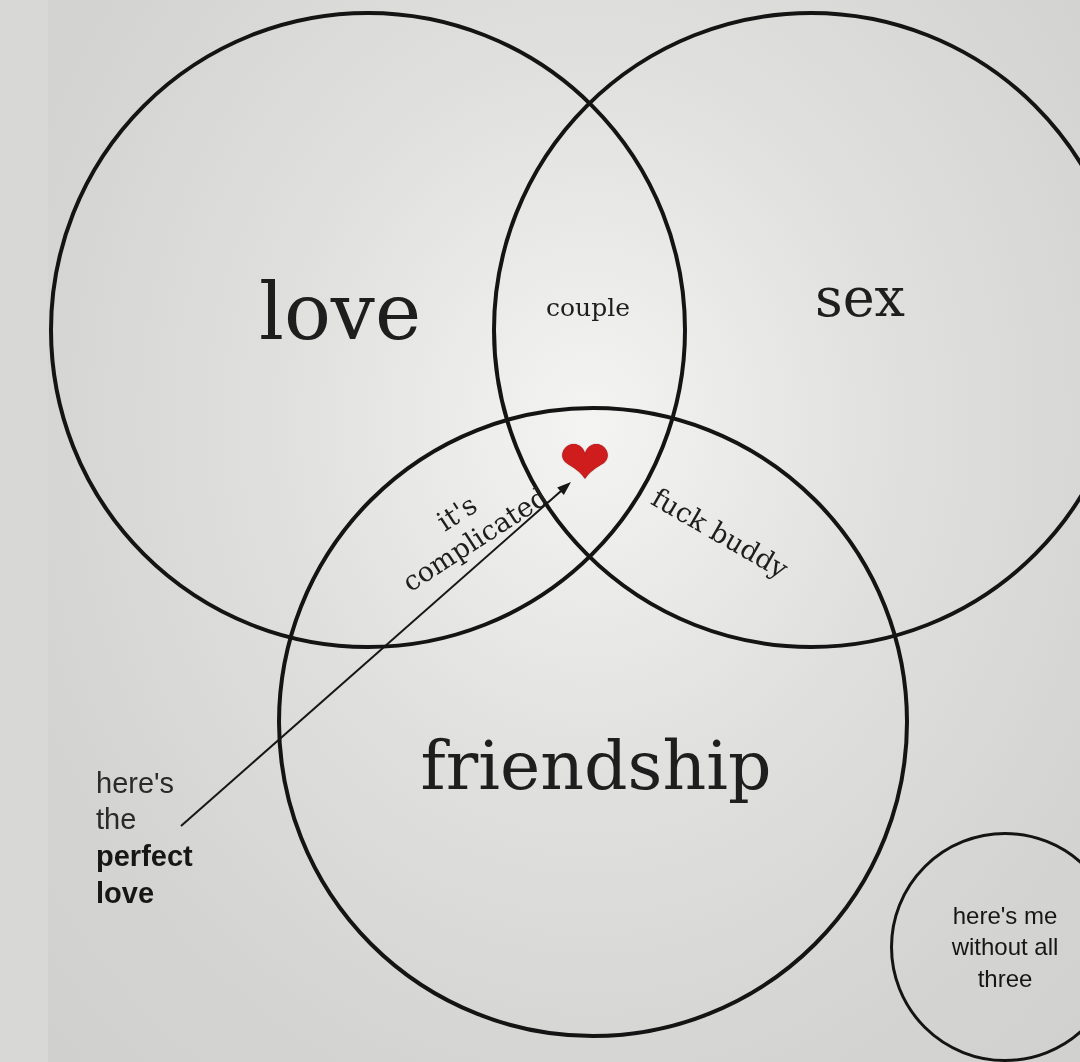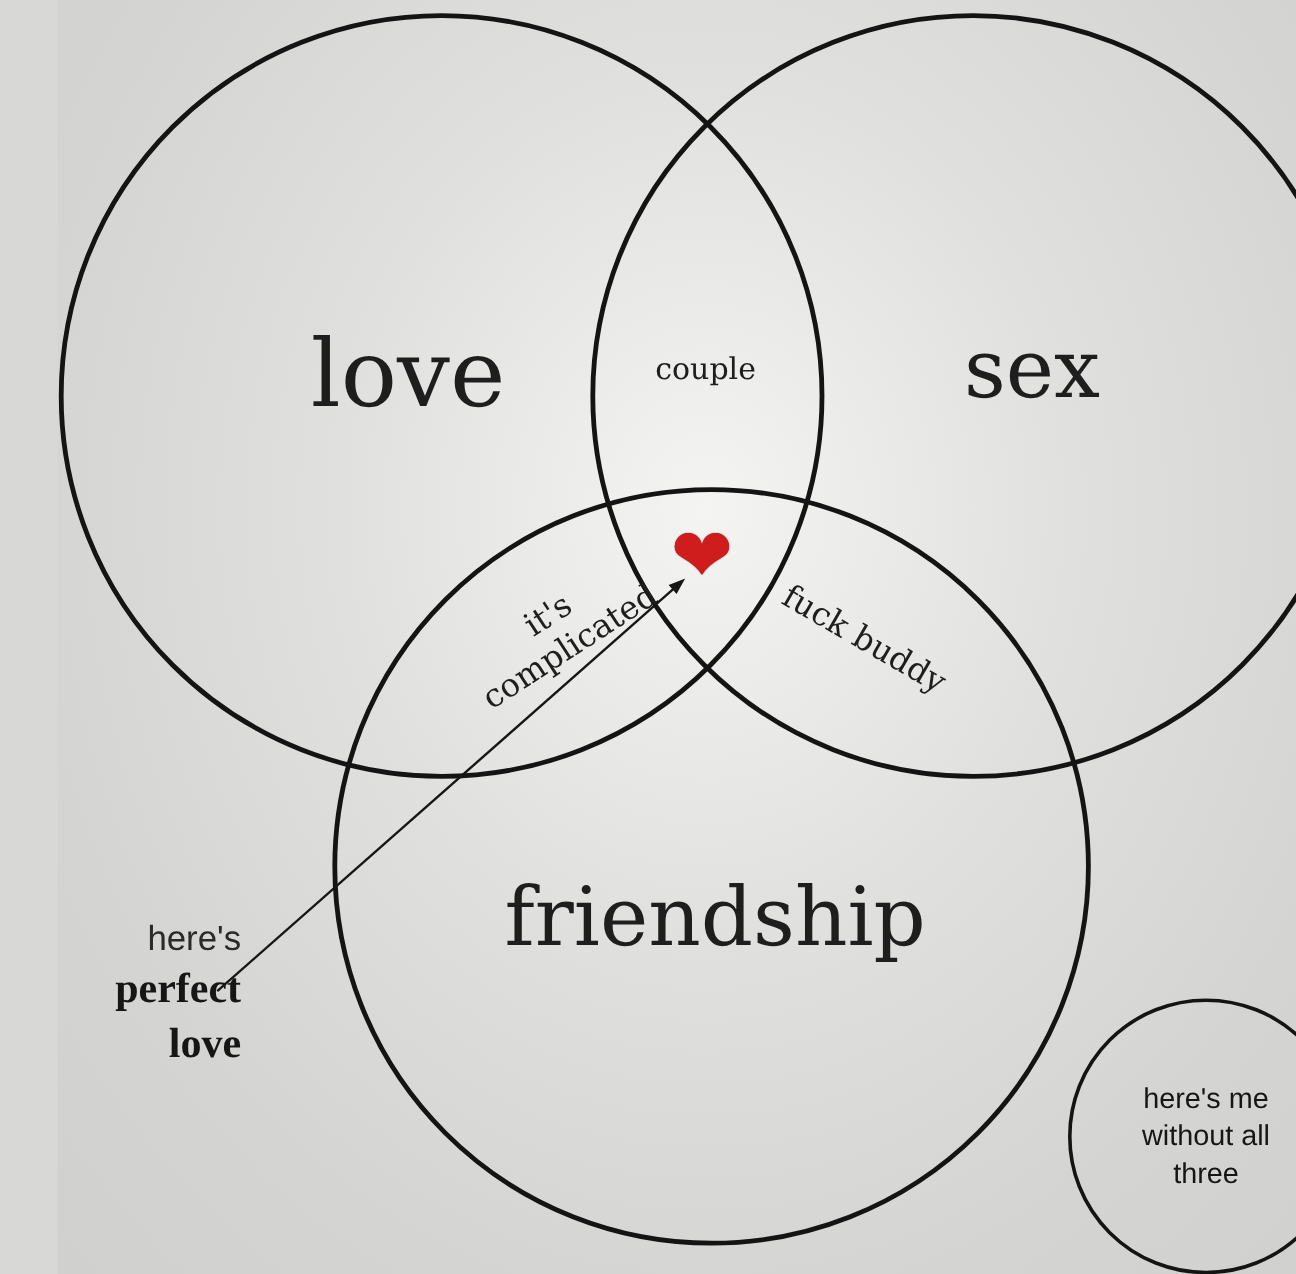--- a/index.html
+++ b/index.html
@@ -28,21 +28,21 @@
   .circle-sex        { left: 763px; top: 330px; width: 630px; height: 630px; }
   .circle-friendship { left: 545px; top: 722px; width: 624px; height: 624px; }
 
   .label {
     position: absolute;
     transform: translate(-50%, -50%);
     white-space: nowrap;
     text-align: center;
   }
   .label-love       { left: 292px; top: 312px; font-size: 78px; }
-  .label-sex        { left: 812px; top: 308px; font-size: 68px; }
+  .label-sex        { left: 812px; top: 297px; font-size: 54px; }
   .label-couple     { left: 540px; top: 307px; font-size: 25px; }
   .label-friendship { left: 548px; top: 765px; font-size: 68px; }
 
   .label-complicated {
     left: 418px; top: 527px;
     font-size: 27px;
     width: 165px;
     white-space: normal;
     line-height: 1.2;
     transform: translate(-50%, -50%) rotate(-33deg);
@@ -69,32 +69,32 @@
     left: 0; top: 0;
     width: 1080px;
     height: 1062px;
     pointer-events: none;
   }
 
   .pm {
     position: absolute;
     left: 48px;
     top: 765px;
-    text-align: right;
+    text-align: left;
   }
   .pm-light {
     font-family: "Liberation Sans", sans-serif;
     font-size: 29px;
     line-height: 1.25;
     color: #2a2a2a;
   }
   .pm-bold {
-    font-family: Liberation Serif, serif;
+    font-family: Liberation Sans, sans-serif;
     font-weight: bold;
-    font-size: 35px;
+    font-size: 29px;
     line-height: 1.3;
     color: #161616;
   }
 
   .me-circle {
     position: absolute;
     left: 957px; top: 947px;
     width: 224px; height: 224px;
     border: 3px solid #141414;
     border-radius: 50%;
@@ -130,20 +130,21 @@
 
   <div class="heart">❤</div>
 
   <svg class="pointer" viewBox="0 0 1080 1062" xmlns="http://www.w3.org/2000/svg">
     <line x1="133" y1="826" x2="513" y2="491" stroke="#161616" stroke-width="2"></line>
     <polygon points="523,482 515.8,495.1 509.2,487.6" fill="#161616"></polygon>
   </svg>
 
   <div class="pm">
     <div class="pm-light">here's</div>
+    <div class="pm-light">the</div>
     <div class="pm-bold">perfect</div>
     <div class="pm-bold">love</div>
   </div>
 
   <div class="me-circle">
     <div class="me-text">here's me without all three</div>
   </div>
 
 </div>
 

